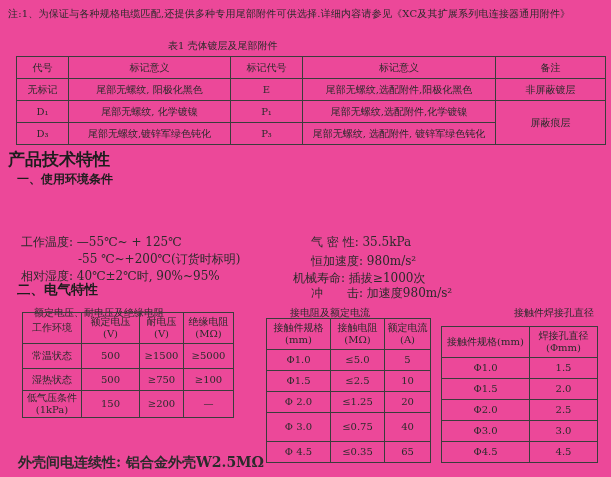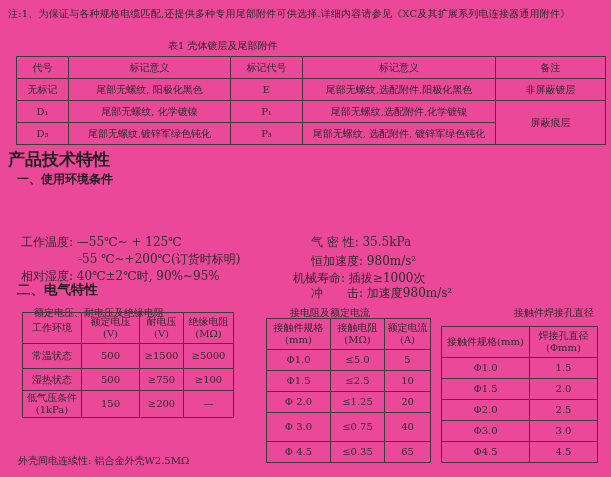--- a/index.html
+++ b/index.html
@@ -10,21 +10,21 @@
   .tbl-title{font-size:10px;}
   table{border-collapse:collapse;table-layout:fixed;}
   td,th{border:1px solid #3c3c3c;font-weight:normal;text-align:center;
         vertical-align:middle;font-size:10px;padding:1px 2px;
         white-space:pre-line;color:#2b2b2b;line-height:12px;}
   .h1{font-family:"DejaVu Sans", sans-serif;font-weight:bold;font-size:17px;color:#1d1d1d;}
   .h2{font-family:"DejaVu Sans", sans-serif;font-weight:bold;font-size:12px;color:#1d1d1d;}
   .h2b{font-family:"DejaVu Sans", sans-serif;font-weight:bold;font-size:13.5px;color:#1d1d1d;}
   .envline{font-size:12px;white-space:nowrap;margin-top:44px;}
   .indent{padding-left:57px;}
-  .footnote{font-size:10px;white-space:nowrap;}
+  .footnote{font-size:14px;white-space:nowrap;font-weight:bold;}
 </style>
 </head>
 <body>
 
 <div id="page">
 
   <div class="abs note" style="left:8px;top:7px;">注:1、为保证与各种规格电缆匹配,还提供多种专用尾部附件可供选择.详细内容请参见《XC及其扩展系列电连接器通用附件》</div>
 
   <div class="abs tbl-title" style="left:168px;top:39px;">表1 壳体镀层及尾部附件</div>
 

